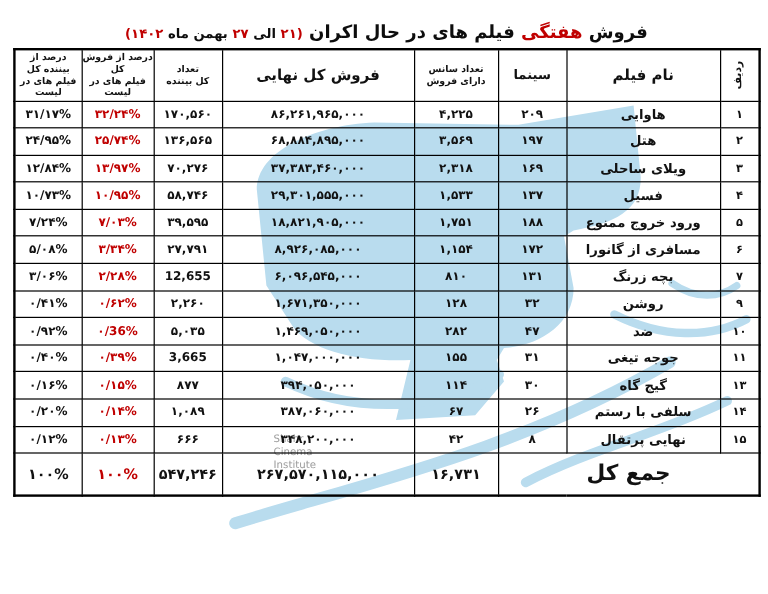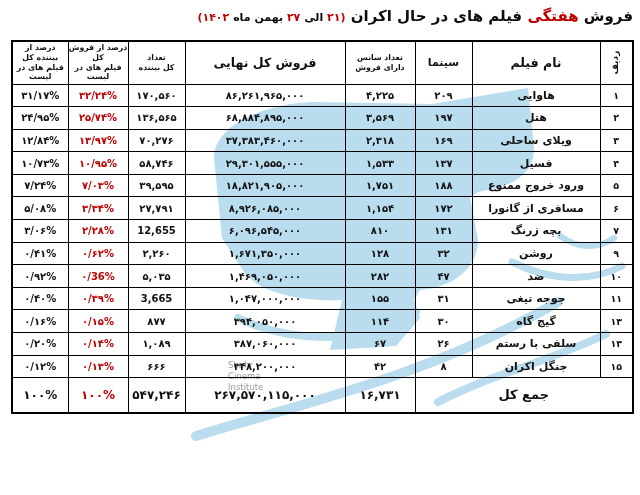--- a/index.html
+++ b/index.html
@@ -7,21 +7,21 @@
     --watermark-blue:#b9dcee;
     --grid-black:#000000;
     --wm-gray:#9b9b9b;
   }
   *{box-sizing:border-box;margin:0;padding:0}
   html,body{width:640px;height:495px;overflow:hidden;background:#fff;
     font-family:"DejaVu Sans","Liberation Sans",sans-serif;}
   .page{position:relative;width:640px;height:495px;background:#fff}
 
   
-  .title{position:absolute;left:11px;top:7px;width:622px;text-align:right;
+  .title{position:absolute;left:11px;top:18px;width:622px;text-align:center;
     direction:rtl;font-weight:bold;font-size:15px;color:#0d0d0d;white-space:nowrap}
   .title .accent{color:var(--accent-red)}
   .title .date{font-size:11px}
   .title .date .accent{color:var(--accent-red)}
 
   
   svg.wm{position:absolute;left:0;top:0;z-index:0}
   .wm-text{font-family:"DejaVu Sans","Liberation Sans",sans-serif;font-size:8.5px;fill:var(--wm-gray)}
 
   
@@ -34,21 +34,21 @@
   .h-sm{font-size:7.8px}
   .h-mid{font-size:11px}
   .h-big{font-size:12.5px}
   .h-rank{font-size:9px}
   .vert{display:inline-block;transform:rotate(-90deg);white-space:nowrap}
   td{height:22.6px;font-size:10px;direction:ltr}
   td.film{font-size:11px;direction:rtl}
   td.rank{font-size:9.5px}
   td.red{color:var(--accent-red)}
   tr.total td{height:35px;font-size:12px}
-  tr.total td.total-label{font-size:13px;direction:rtl}
+  tr.total td.total-label{font-size:18px;direction:rtl}
 </style>
 </head>
 <body>
 
 <div class="page">
 
   <svg class="wm" width="640" height="495" viewBox="0 0 640 495">
     <path style="fill:var(--watermark-blue)" d="M222,238 L214,158 C214,126 262,104 312,102 L432,104 L528,88 L534,148
          C534,176 512,186 478,192 L470,197 L478,240 C478,270 450,288 420,290
          L414,300 L420,318 L396,346 L330,350 L342,300
@@ -231,21 +231,21 @@
           <td class="film">سلفی با رستم</td>
           <td class="rank">۱۴</td>
         </tr>
     <tr>
           <td>۰/۱۲%</td>
           <td class="red">۰/۱۳%</td>
           <td>۶۶۶</td>
           <td>۳۴۸,۲۰۰,۰۰۰</td>
           <td>۴۲</td>
           <td>۸</td>
-          <td class="film">جنگل اکران</td>
+          <td class="film">نهایی پرتقال</td>
           <td class="rank">۱۵</td>
         </tr>
     <tr class="total">
       <td>۱۰۰%</td>
       <td class="red">۱۰۰%</td>
       <td>۵۴۷,۲۴۶</td>
       <td>۲۶۷,۵۷۰,۱۱۵,۰۰۰</td>
       <td>۱۶,۷۳۱</td>
       <td class="total-label" colspan="3">جمع کل</td>
     </tr>

